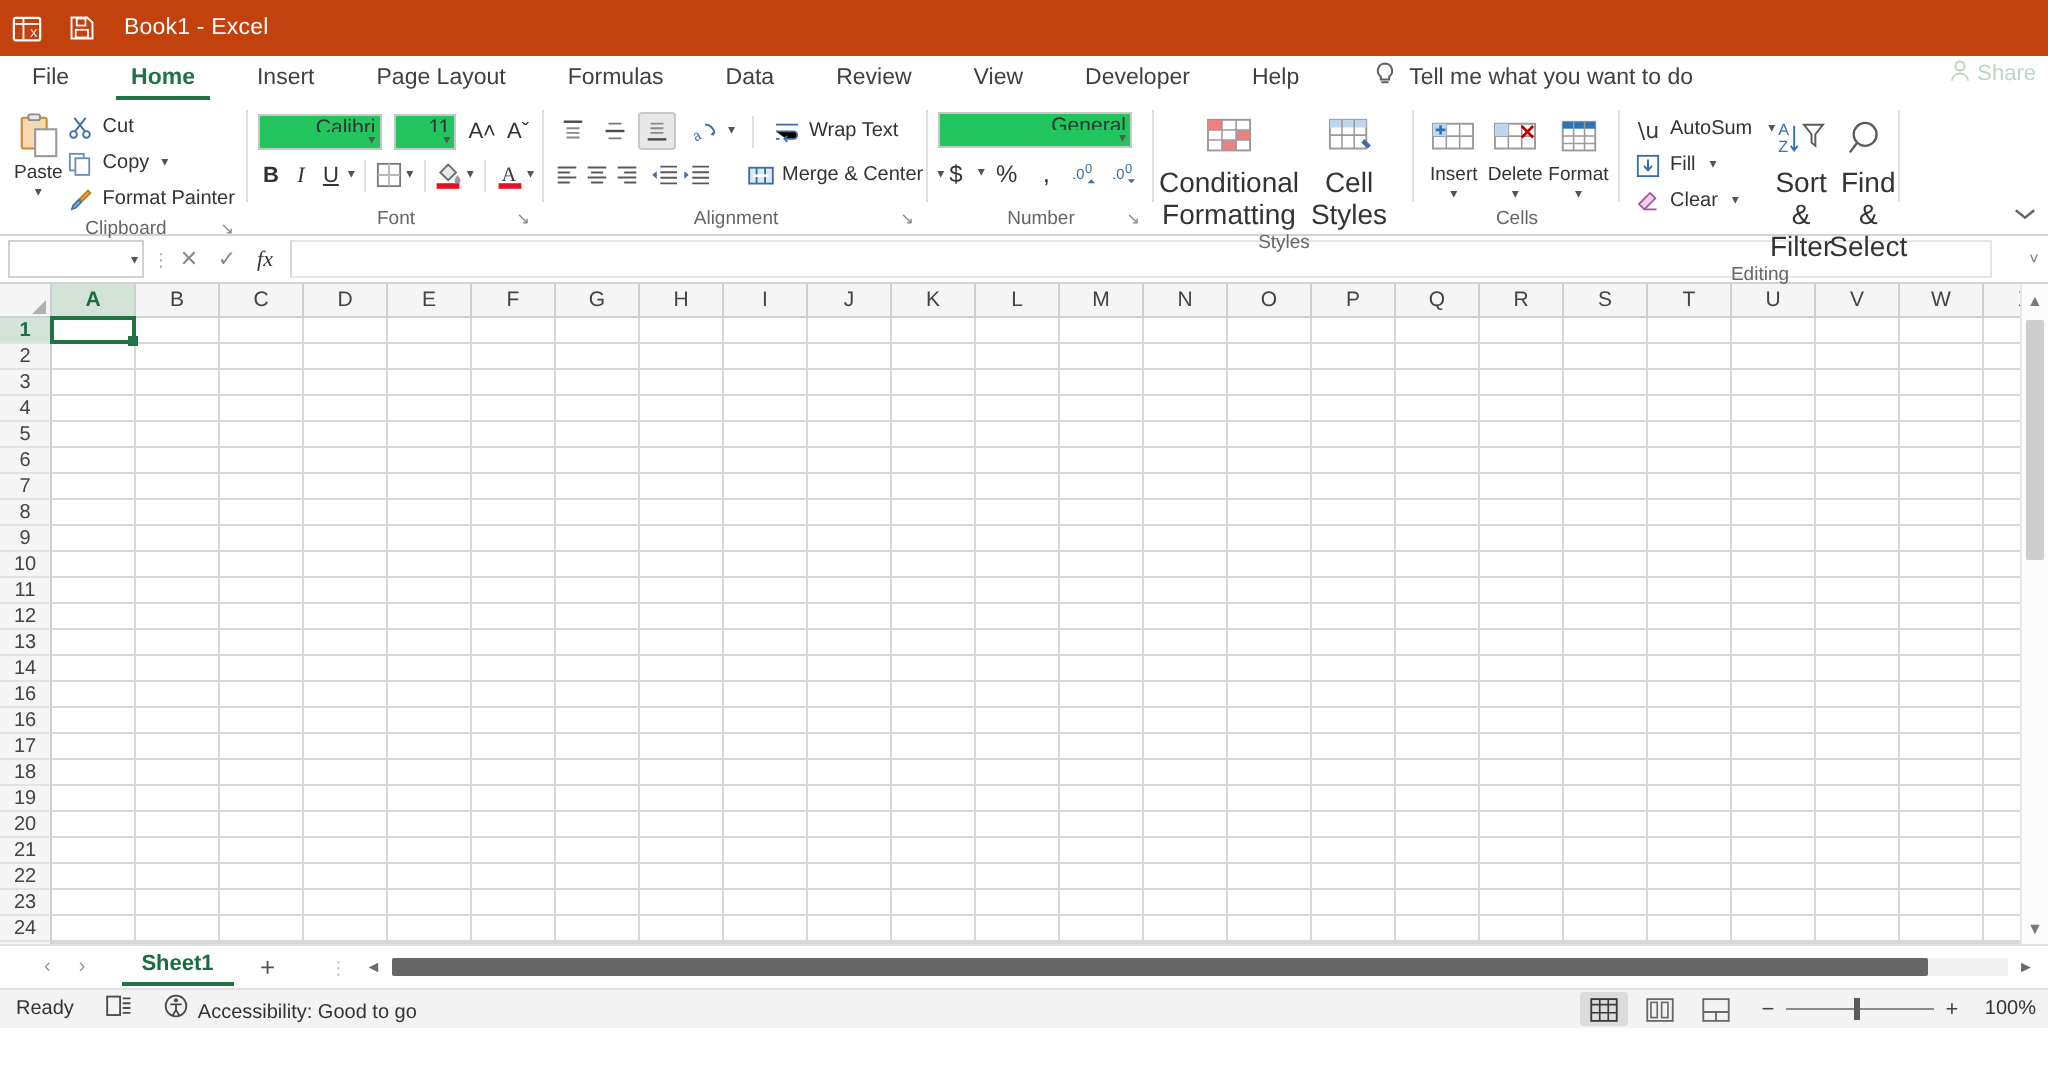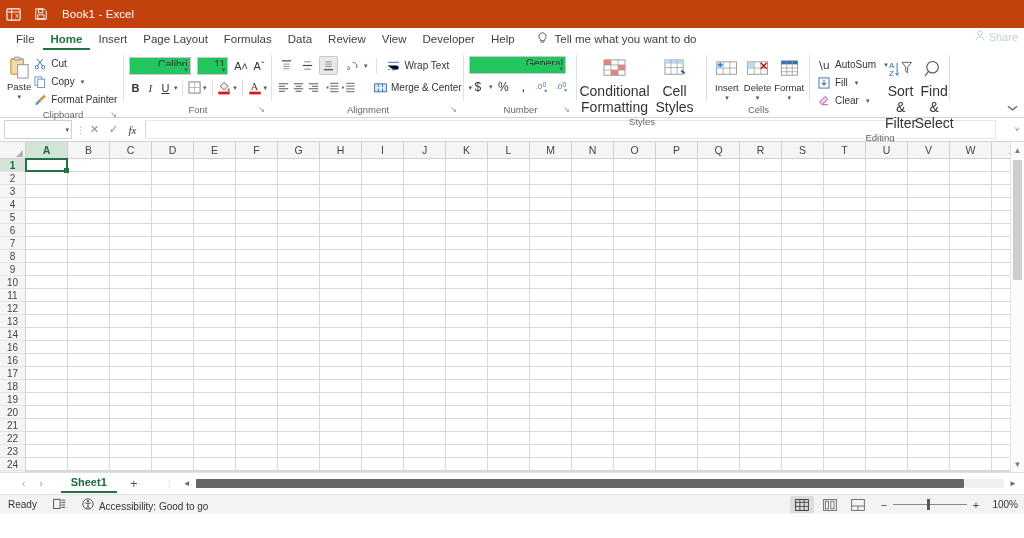--- a/index.html
+++ b/index.html
@@ -26,21 +26,21 @@
   .tb-avatar {
     width: 19px; height: 19px; background: #e8e8e8; border-radius: 1px;
     display: flex; align-items: flex-end; justify-content: center; overflow: hidden; margin-right: 8px;
   }
   .win-btn { width: 45px; height: 28px; display: flex; align-items: center; justify-content: center; }
   .win-btn svg { display:block; }
 
   
   .tabstrip {
     height: 22px; background: #217346; position: relative;
-    display: flex; align-items: center; padding-left: 8px;
+    display: flex; align-items: center; padding-left: 8px; gap: 15px;
   }
   .tabstrip::after {
     content:""; position:absolute; left:0; right:0; bottom:0; height:22px;
     background:#fff; z-index:0;
   }
   .tab {
     position: relative; z-index: 1; height: 22px; line-height: 22px;
     padding: 0 8px; font-size: 11.5px; color: #404040; white-space: nowrap;
   }
   .tab.active { color: #217346; font-weight: bold; box-shadow: inset 0 -2px 0 #217346; }

